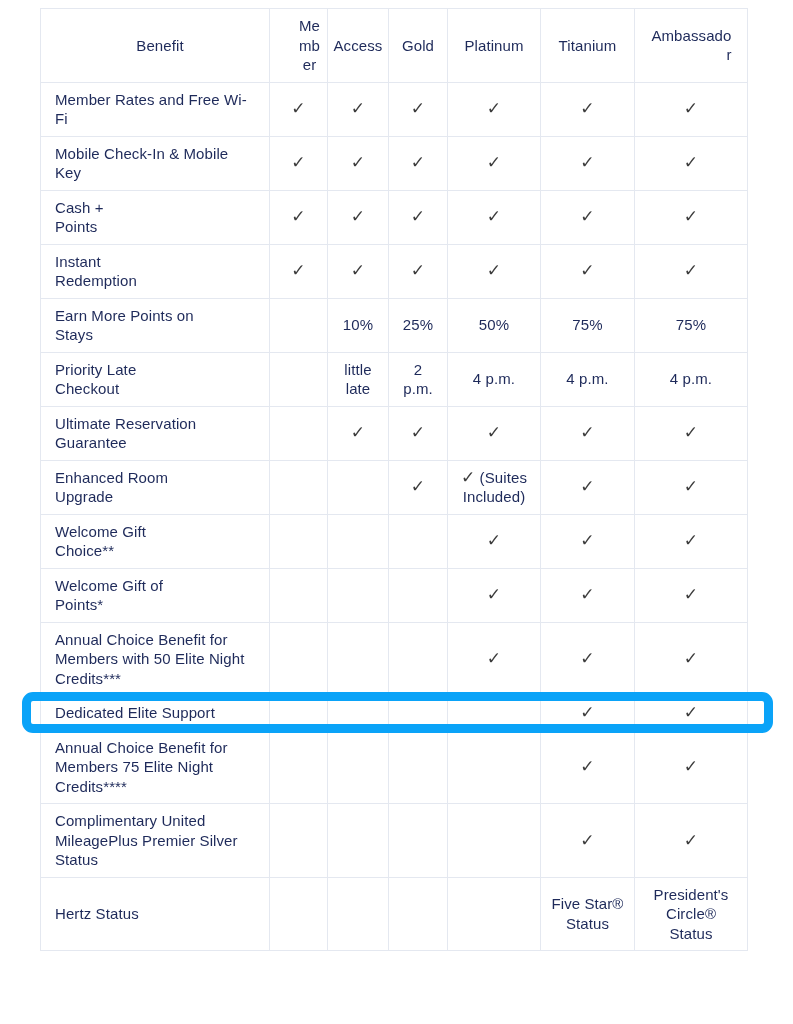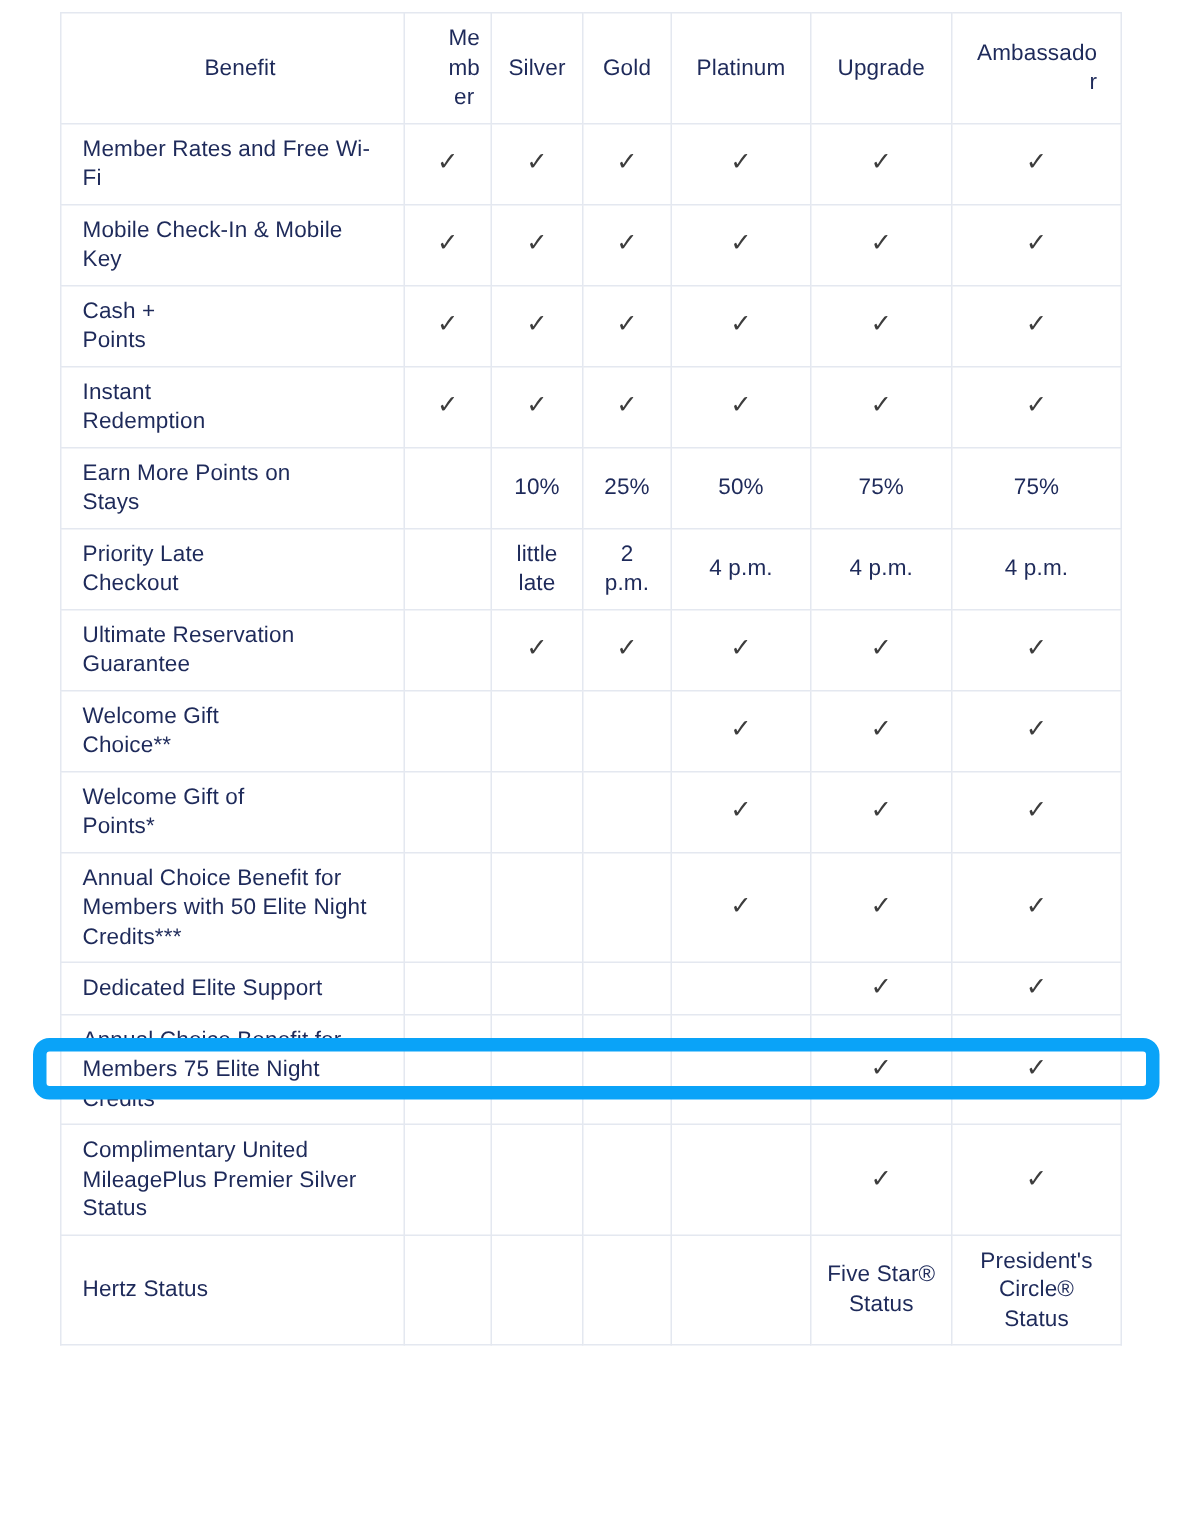--- a/index.html
+++ b/index.html
@@ -86,24 +86,24 @@
         <col style="width: 61px;">
         <col style="width: 59px;">
         <col style="width: 93px;">
         <col style="width: 94px;">
         <col style="width: 113px;">
       </colgroup>
     <thead>
       <tr>
           <th class="benefit-col"><span class="hdr-text">Benefit</span></th>
           <th><span class="hdr-text hdr-member">Member</span></th>
-          <th><span class="hdr-text">Silver</span></th>
+          <th><span class="hdr-text">Access</span></th>
           <th><span class="hdr-text">Gold</span></th>
           <th><span class="hdr-text">Platinum</span></th>
-          <th><span class="hdr-text">Upgrade</span></th>
+          <th><span class="hdr-text">Titanium</span></th>
           <th><span class="hdr-text hdr-amb">Ambassador</span></th>
         </tr>
     </thead>
     <tbody>
         <tr>
           <td class="benefit">Member Rates and Free Wi-
 Fi</td>
           <td class="val"><span class="check">✓</span></td>
           <td class="val"><span class="check">✓</span></td>
           <td class="val"><span class="check">✓</span></td>
@@ -167,20 +167,31 @@
           <td class="benefit">Ultimate Reservation
 Guarantee</td>
           <td class="val"></td>
           <td class="val"><span class="check">✓</span></td>
           <td class="val"><span class="check">✓</span></td>
           <td class="val"><span class="check">✓</span></td>
           <td class="val"><span class="check">✓</span></td>
           <td class="val"><span class="check">✓</span></td>
         </tr>
         <tr>
+          <td class="benefit">Enhanced Room
+Upgrade</td>
+          <td class="val"></td>
+          <td class="val"></td>
+          <td class="val"><span class="check">✓</span></td>
+          <td class="val"><span class="check">✓</span><span class="cell-text"> (Suites
+Included)</span></td>
+          <td class="val"><span class="check">✓</span></td>
+          <td class="val"><span class="check">✓</span></td>
+        </tr>
+        <tr>
           <td class="benefit">Welcome Gift
 Choice**</td>
           <td class="val"></td>
           <td class="val"></td>
           <td class="val"></td>
           <td class="val"><span class="check">✓</span></td>
           <td class="val"><span class="check">✓</span></td>
           <td class="val"><span class="check">✓</span></td>
         </tr>
         <tr>

